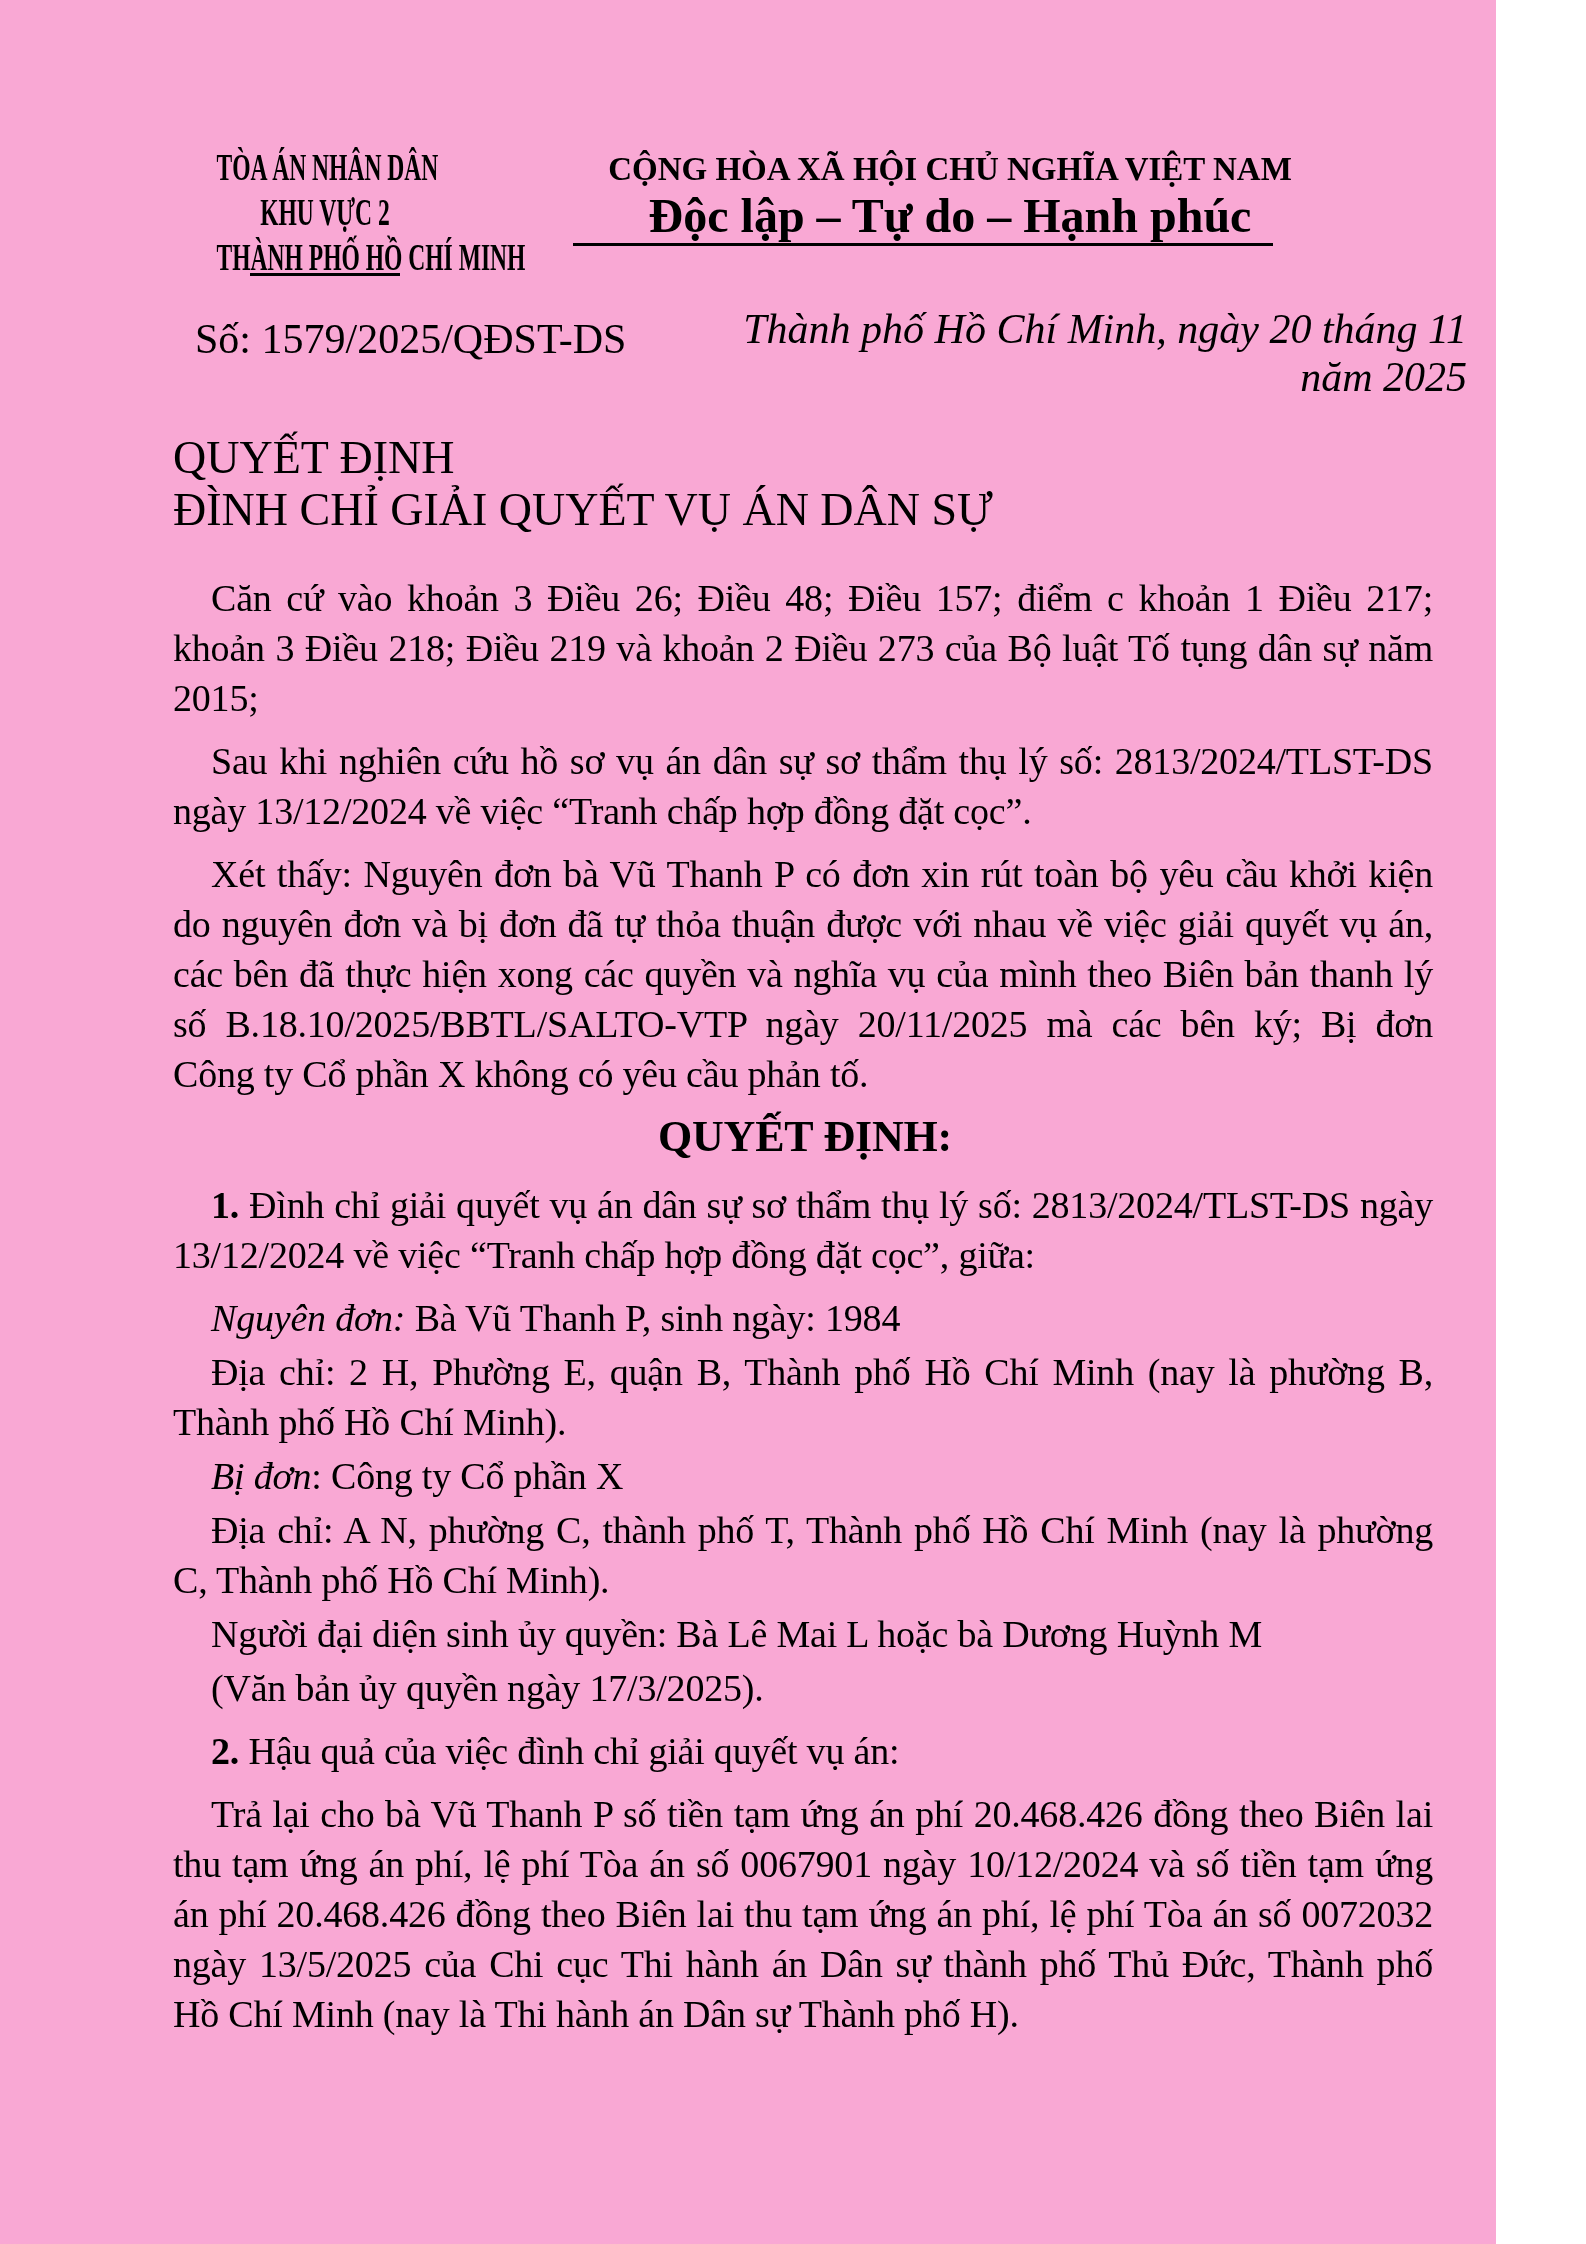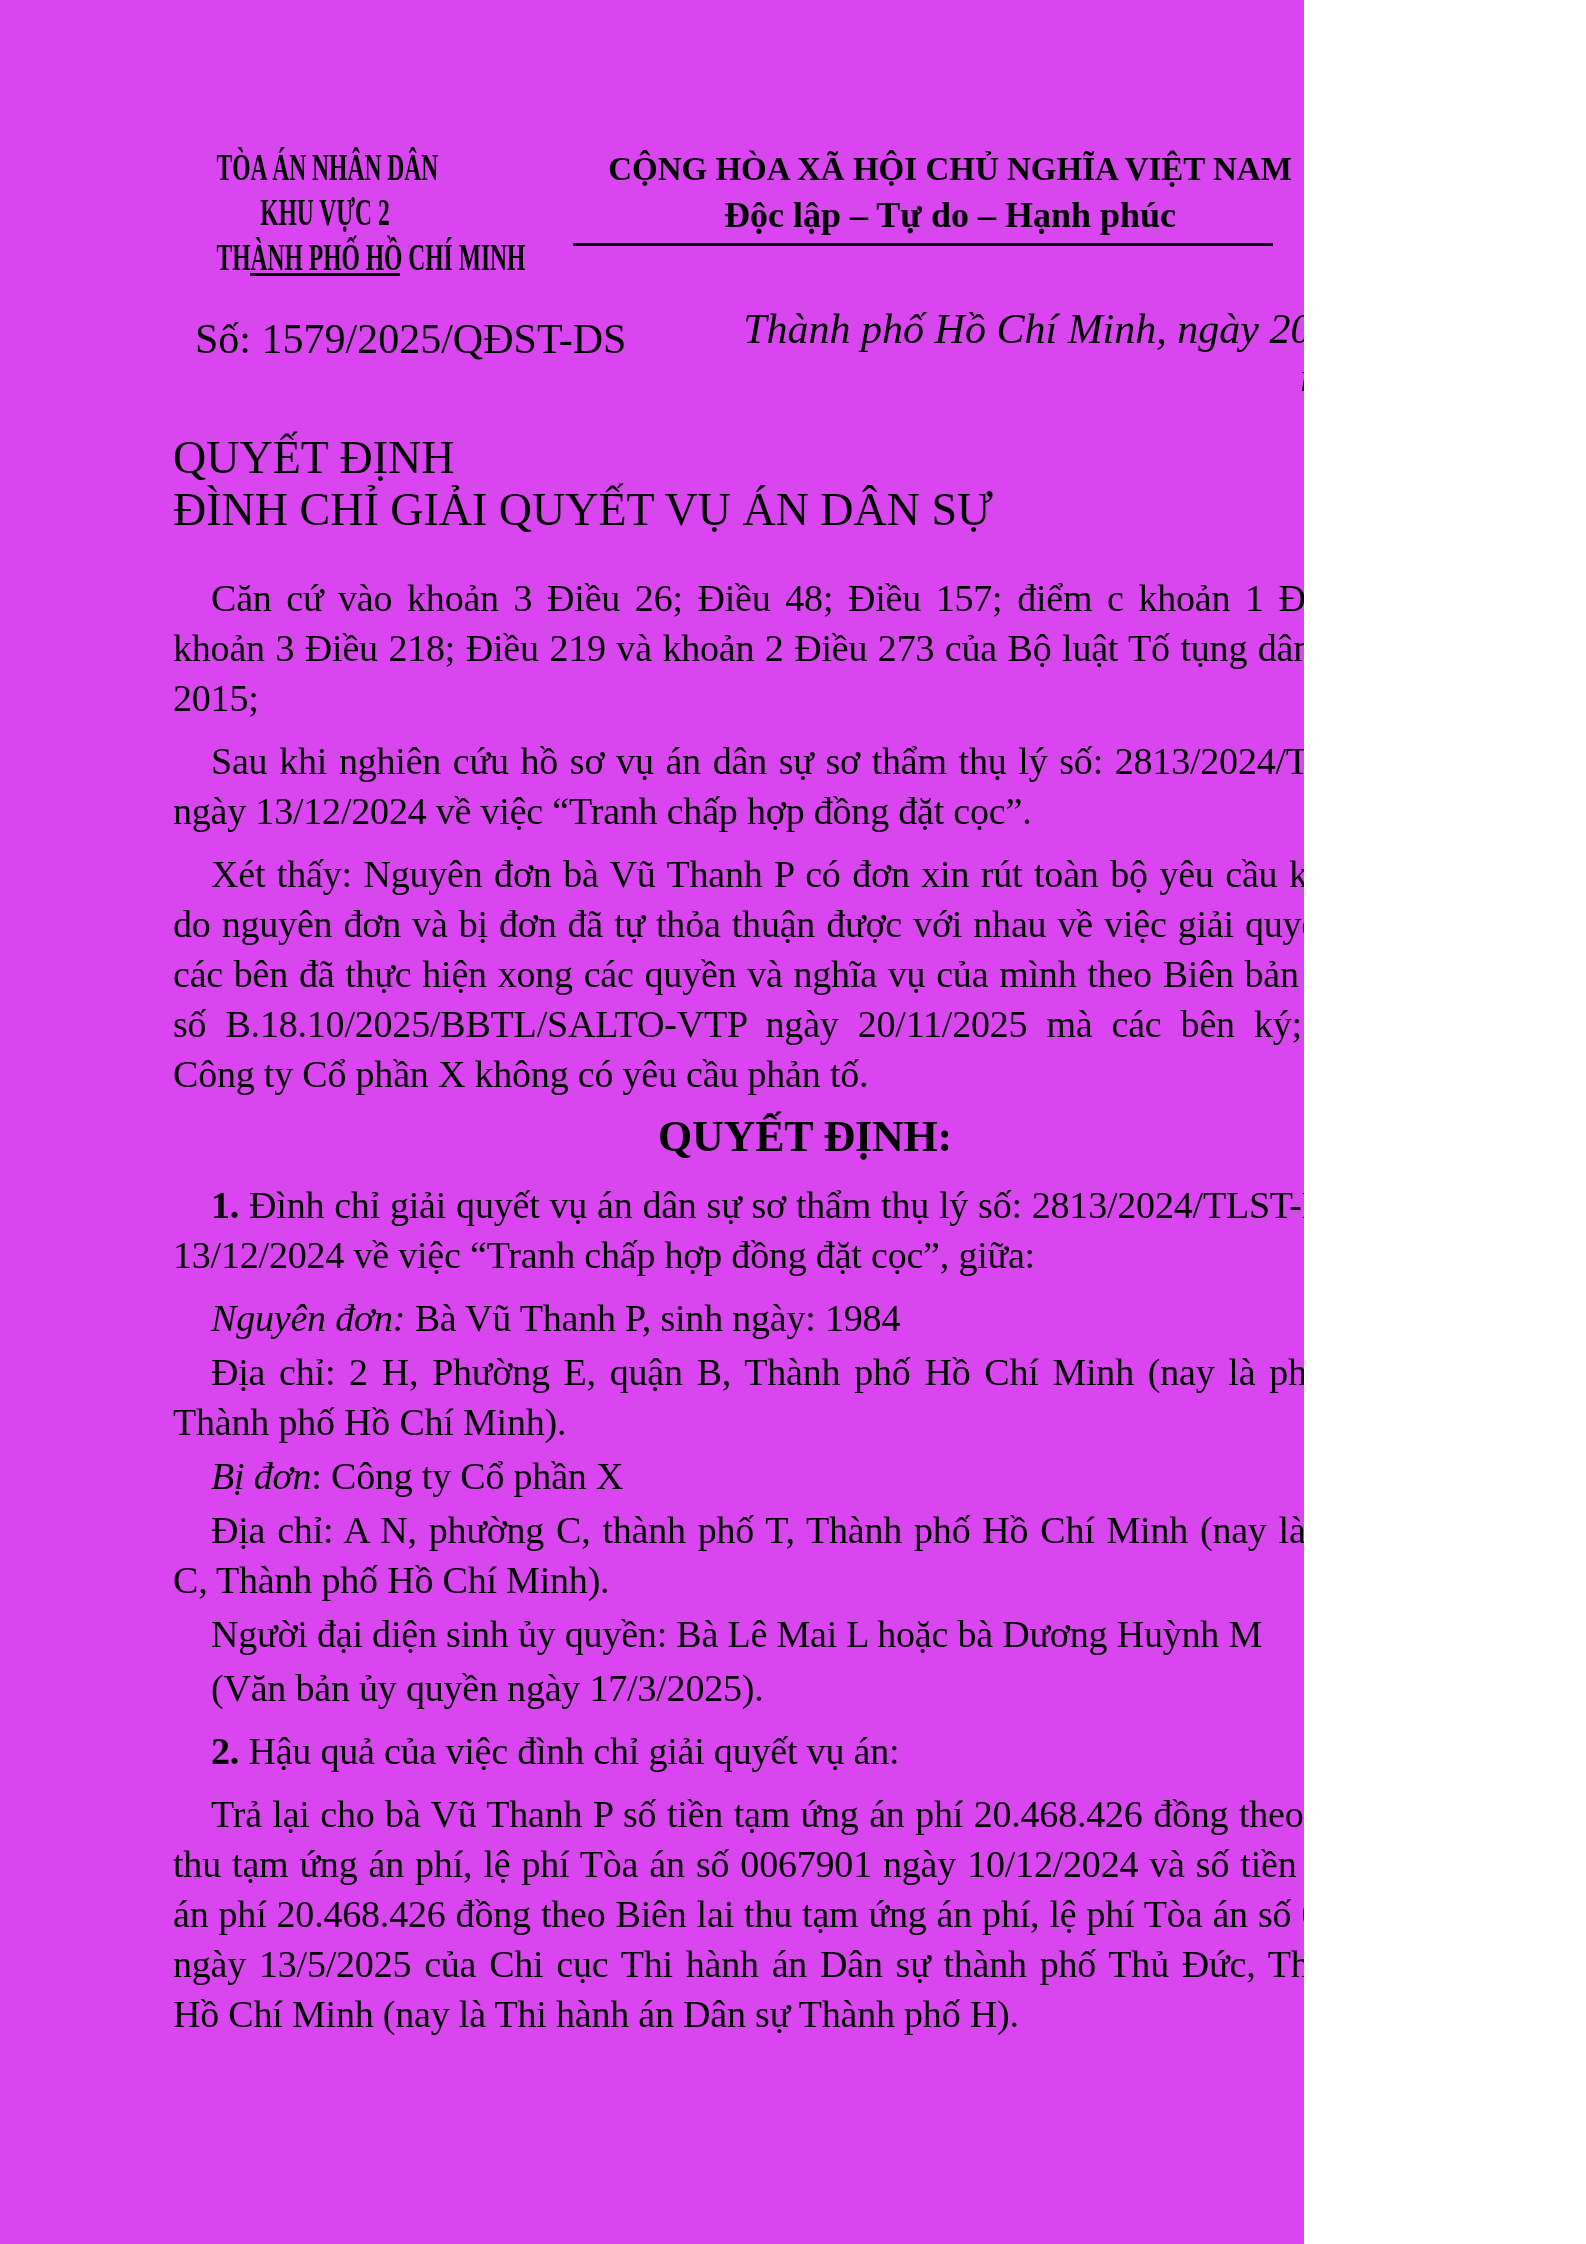--- a/index.html
+++ b/index.html
@@ -1,40 +1,40 @@
 <!DOCTYPE html>
 <html lang="vi"><head>
 <meta charset="utf-8">
 <style>
   html,body { margin:0; padding:0; background:#ffffff; }
   .page {
     position:relative;
-    width:1304px; height:2244px;
-    background:#d946ef;
+    width:1496px; height:2244px;
+    background:#f9a8d4;
     color:#000000;
     font-family:"Liberation Serif","DejaVu Serif",serif;
     overflow:hidden;
   }
   
   .hdr-left {
     position:absolute; left:150px; top:145px; width:350px;
     text-align:center; font-weight:bold; font-size:38px; line-height:45px;
     transform:scaleX(0.62); transform-origin:center top;
     white-space:nowrap;
   }
   .hdr-left-rule {
     position:absolute; left:250px; top:273px; width:150px;
     border-top:3px solid #000;
   }
   .hdr-right {
     position:absolute; left:480px; top:147px; width:940px;
     text-align:center; font-weight:bold; white-space:nowrap;
   }
   .hdr-right .l1 { font-size:33px; line-height:45px; }
-  .hdr-right .l2 { font-size:36px; line-height:47px; }
+  .hdr-right .l2 { font-size:48px; line-height:47px; }
   .hdr-right-rule {
     position:absolute; left:573px; top:243px; width:700px;
     border-top:3px solid #000;
   }
   
   .doc-number { position:absolute; left:195px; top:315px; font-size:42px; line-height:48px; }
   .place-date {
     position:absolute; left:697px; top:305px; width:770px;
     font-style:italic; font-size:42px; line-height:48px; text-align:right;
   }

